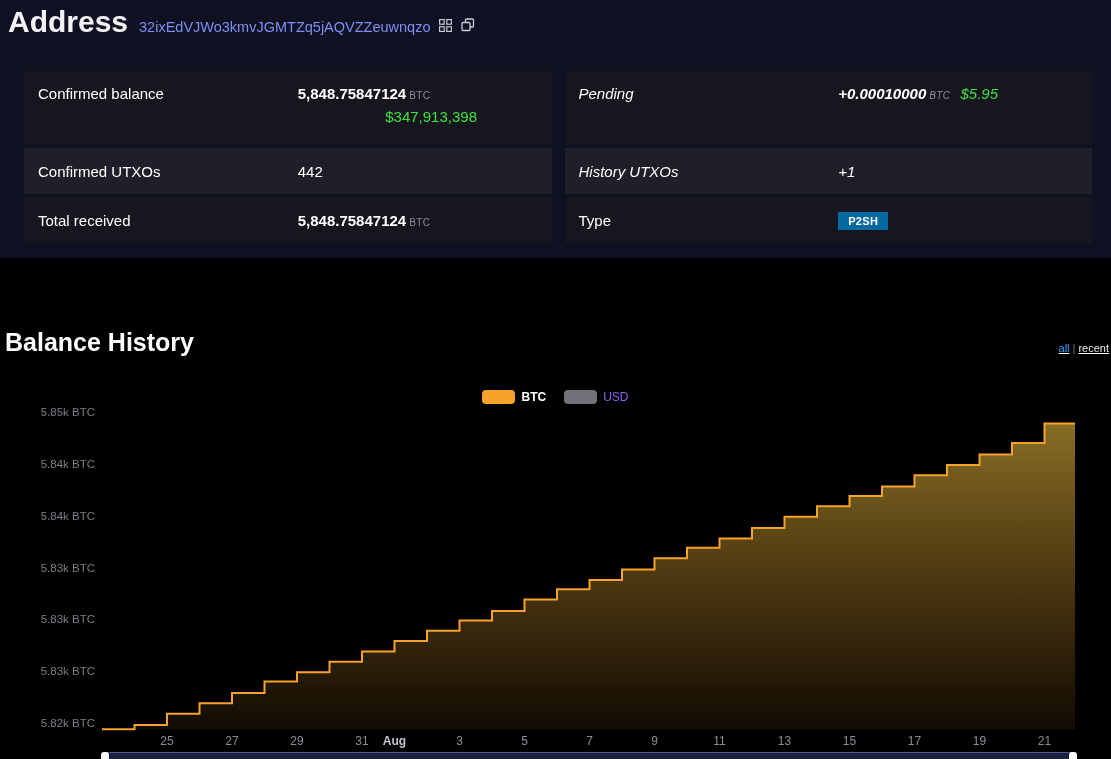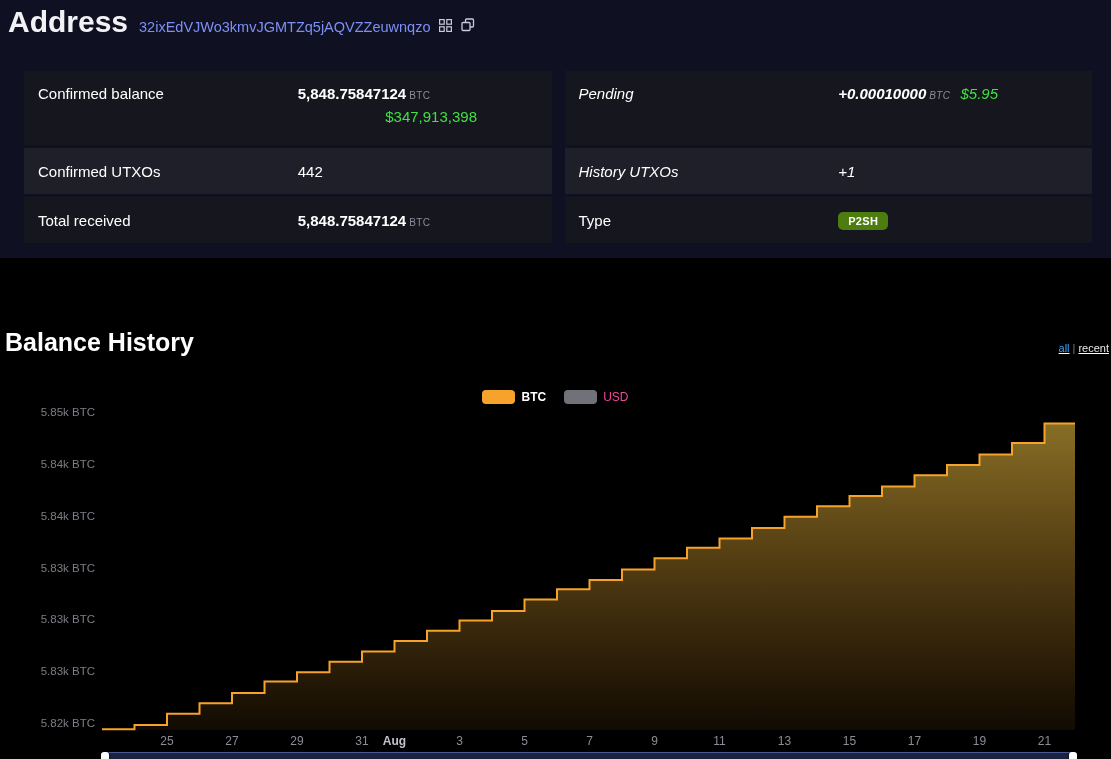--- a/index.html
+++ b/index.html
@@ -20,38 +20,38 @@
   .row.light{background:#1e1f28;}
   .row.tall{min-height:74px;align-items:flex-start;padding-top:14px;}
   .lbl{width:52%;font-size:15px;color:#fff;}
   .val{flex:1;font-size:15px;color:#fff;}
   .num{font-weight:700;}
   .num.reg{font-weight:400;}
   .unit{font-size:10px;color:#8d8d98;margin-left:3px;letter-spacing:.4px;}
   .fiat{color:#40e040;margin-top:6px;margin-left:27px;font-size:15px;text-align:center;}
   .fiat-inline{color:#40e040;font-style:italic;margin-left:10px;font-size:15px;}
   .row.pending .lbl,.row.pending .val{font-style:italic;}
-  .badge{display:inline-block;background:#4d7c0f;color:#fff;font-size:11px;font-weight:700;
-         padding:3px 10px;border-radius:5px;letter-spacing:.3px;cursor:pointer;}
+  .badge{display:inline-block;background:#0369a1;color:#fff;font-size:11px;font-weight:700;
+         padding:3px 10px;border-radius:0;letter-spacing:.3px;cursor:pointer;}
 
   
   .chart-section{position:absolute;top:258px;left:0;width:100%;height:501px;background:#000;margin-top:44px;}
   .section-head{position:absolute;top:26px;left:5px;right:2px;display:flex;
                 justify-content:space-between;align-items:flex-end;}
   .section-head h2{margin:0;font-size:25px;font-weight:700;color:#fff;}
   .range-links{font-size:11px;padding-bottom:3px;text-decoration:underline;}
   .range-links .all{color:#3ea2ff;cursor:pointer;text-decoration:none;}
   .range-links .sep{color:#7a7a84;margin:0 3px;}
   .range-links .recent{color:#e9e9ef;cursor:pointer;text-decoration:none;}
 
   .legend{position:absolute;top:88px;left:0;width:100%;display:flex;justify-content:center;
           gap:18px;align-items:center;}
   .legend-item{display:flex;align-items:center;gap:6px;font-size:12px;font-weight:700;
                color:#fff;cursor:pointer;}
-  .legend-item.inactive{color:#ec4899;font-weight:400;align-items:flex-end;}
+  .legend-item.inactive{color:#8b5cf6;font-weight:400;align-items:flex-end;}
   .chip{width:33px;height:14px;border-radius:4px;display:inline-block;}
 
   #chart-svg{position:absolute;top:72px;left:0;}
   .ytick{fill:#7d7d87;font-size:11.5px;font-family:"Liberation Sans",sans-serif;}
   .xtick{fill:#8c8c96;font-size:12px;font-family:"Liberation Sans",sans-serif;}
   .xtick.month{fill:#c2c2cc;font-weight:700;}
 
   .slider{position:absolute;top:450px;left:104px;width:970px;height:33px;background:#121730;
           border:1px solid #4b5a94;box-sizing:border-box;cursor:pointer;}
   #slider-svg{position:absolute;left:0;top:0;width:100%;height:100%;}

